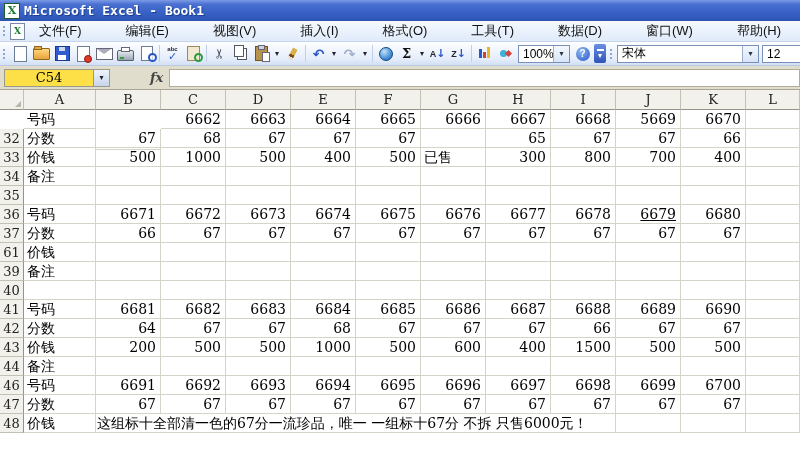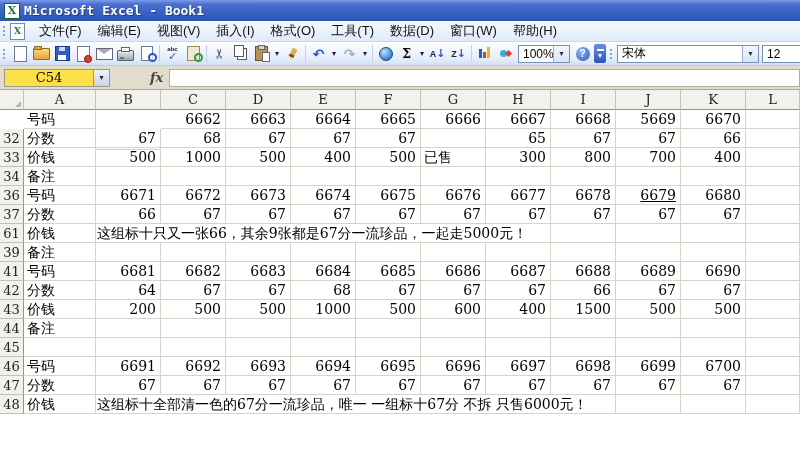--- a/index.html
+++ b/index.html
@@ -24,21 +24,21 @@
     background-size:4px 4px;background-position:center;}
   .wb-icon{width:13px;height:15px;background:#fff;border:1px solid #7a8aa4;margin-right:6px;
     display:flex;align-items:center;justify-content:center;flex:0 0 auto;
     font:bold 9px "DejaVu Serif",serif;color:#1e7a34;}
   .menu-item{padding:2px 8px;font-size:13px;color:#111;white-space:nowrap;cursor:default;}
 
   
   .toolbar{height:23px;flex:0 0 23px;display:flex;align-items:center;overflow:hidden;
     background:linear-gradient(180deg,#fdfeff 0%,#e6eefb 70%,#d3e0f4 100%);
     border-bottom:1px solid #b9c9e2;}
-  .tb{display:flex;align-items:flex-start;}
+  .tb{display:flex;align-items:flex-start;gap:28px;}
   #stdItems{flex:1 1 auto;display:flex;align-items:center;height:100%;}
   .tbtn{width:21px;height:20px;display:flex;align-items:center;justify-content:center;
     position:relative;flex:0 0 auto;}
   .dd{font-size:8px;color:#223;width:10px;text-align:center;flex:0 0 auto;}
   .sep{width:1px;height:17px;background:#c0cfe6;margin:0 2px;flex:0 0 auto;}
   .ic{position:relative;display:block;}
   .g{font-size:13px;line-height:1;}
 
   .icon-new-icon,.icon-permission-icon{width:11px;height:14px;background:#fff;border:1px solid #6b7b94;}
   .icon-permission-icon::after{content:"";position:absolute;right:-3px;bottom:-2px;width:6px;height:6px;
@@ -346,20 +346,35 @@
         <div class="cell" data-name="cell-E34" style="width: 65px;"></div>
         <div class="cell" data-name="cell-F34" style="width: 65px;"></div>
         <div class="cell" data-name="cell-G34" style="width: 65px;"></div>
         <div class="cell" data-name="cell-H34" style="width: 65px;"></div>
         <div class="cell" data-name="cell-I34" style="width: 65px;"></div>
         <div class="cell" data-name="cell-J34" style="width: 65px;"></div>
         <div class="cell" data-name="cell-K34" style="width: 65px;"></div>
         <div class="cell" data-name="cell-L34" style="width: 54px;"></div>
       </div>
       <div class="grid-row" data-name="table-row">
+        <div class="hd row-hd" data-name="row-header-35" style="width: 24px;">35</div>
+        <div class="cell" data-name="cell-A35" style="width: 72px;"></div>
+        <div class="cell" data-name="cell-B35" style="width: 65px;"></div>
+        <div class="cell" data-name="cell-C35" style="width: 65px;"></div>
+        <div class="cell" data-name="cell-D35" style="width: 65px;"></div>
+        <div class="cell" data-name="cell-E35" style="width: 65px;"></div>
+        <div class="cell" data-name="cell-F35" style="width: 65px;"></div>
+        <div class="cell" data-name="cell-G35" style="width: 65px;"></div>
+        <div class="cell" data-name="cell-H35" style="width: 65px;"></div>
+        <div class="cell" data-name="cell-I35" style="width: 65px;"></div>
+        <div class="cell" data-name="cell-J35" style="width: 65px;"></div>
+        <div class="cell" data-name="cell-K35" style="width: 65px;"></div>
+        <div class="cell" data-name="cell-L35" style="width: 54px;"></div>
+      </div>
+      <div class="grid-row" data-name="table-row">
         <div class="hd row-hd" data-name="row-header-36" style="width: 24px;">36</div>
         <div class="cell" data-name="cell-A36" style="width: 72px;">号码</div>
         <div class="cell num" data-name="cell-B36" style="width: 65px;">6671</div>
         <div class="cell num" data-name="cell-C36" style="width: 65px;">6672</div>
         <div class="cell num" data-name="cell-D36" style="width: 65px;">6673</div>
         <div class="cell num" data-name="cell-E36" style="width: 65px;">6674</div>
         <div class="cell num" data-name="cell-F36" style="width: 65px;">6675</div>
         <div class="cell num" data-name="cell-G36" style="width: 65px;">6676</div>
         <div class="cell num" data-name="cell-H36" style="width: 65px;">6677</div>
         <div class="cell num" data-name="cell-I36" style="width: 65px;">6678</div>
@@ -389,38 +404,52 @@
         <div class="cell" data-name="cell-C38" style="width: 65px;"></div>
         <div class="cell" data-name="cell-D38" style="width: 65px;"></div>
         <div class="cell" data-name="cell-E38" style="width: 65px;"></div>
         <div class="cell" data-name="cell-F38" style="width: 65px;"></div>
         <div class="cell" data-name="cell-G38" style="width: 65px;"></div>
         <div class="cell" data-name="cell-H38" style="width: 65px;"></div>
         <div class="cell" data-name="cell-I38" style="width: 65px;"></div>
         <div class="cell" data-name="cell-J38" style="width: 65px;"></div>
         <div class="cell" data-name="cell-K38" style="width: 65px;"></div>
         <div class="cell" data-name="cell-L38" style="width: 54px;"></div>
-        <span class="overflow-text" data-name="overflow-cell-text">这组标十只又一张66，其余9张都是67分一流珍品，一起走5000元！</span>
       </div>
       <div class="grid-row" data-name="table-row">
         <div class="hd row-hd" data-name="row-header-39" style="width: 24px;">39</div>
         <div class="cell" data-name="cell-A39" style="width: 72px;">备注</div>
         <div class="cell" data-name="cell-B39" style="width: 65px;"></div>
         <div class="cell" data-name="cell-C39" style="width: 65px;"></div>
         <div class="cell" data-name="cell-D39" style="width: 65px;"></div>
         <div class="cell" data-name="cell-E39" style="width: 65px;"></div>
         <div class="cell" data-name="cell-F39" style="width: 65px;"></div>
         <div class="cell" data-name="cell-G39" style="width: 65px;"></div>
         <div class="cell" data-name="cell-H39" style="width: 65px;"></div>
         <div class="cell" data-name="cell-I39" style="width: 65px;"></div>
         <div class="cell" data-name="cell-J39" style="width: 65px;"></div>
         <div class="cell" data-name="cell-K39" style="width: 65px;"></div>
         <div class="cell" data-name="cell-L39" style="width: 54px;"></div>
       </div>
       <div class="grid-row" data-name="table-row">
+        <div class="hd row-hd" data-name="row-header-40" style="width: 24px;">40</div>
+        <div class="cell" data-name="cell-A40" style="width: 72px;"></div>
+        <div class="cell" data-name="cell-B40" style="width: 65px;"></div>
+        <div class="cell" data-name="cell-C40" style="width: 65px;"></div>
+        <div class="cell" data-name="cell-D40" style="width: 65px;"></div>
+        <div class="cell" data-name="cell-E40" style="width: 65px;"></div>
+        <div class="cell" data-name="cell-F40" style="width: 65px;"></div>
+        <div class="cell" data-name="cell-G40" style="width: 65px;"></div>
+        <div class="cell" data-name="cell-H40" style="width: 65px;"></div>
+        <div class="cell" data-name="cell-I40" style="width: 65px;"></div>
+        <div class="cell" data-name="cell-J40" style="width: 65px;"></div>
+        <div class="cell" data-name="cell-K40" style="width: 65px;"></div>
+        <div class="cell" data-name="cell-L40" style="width: 54px;"></div>
+      </div>
+      <div class="grid-row" data-name="table-row">
         <div class="hd row-hd" data-name="row-header-41" style="width: 24px;">41</div>
         <div class="cell" data-name="cell-A41" style="width: 72px;">号码</div>
         <div class="cell num" data-name="cell-B41" style="width: 65px;">6681</div>
         <div class="cell num" data-name="cell-C41" style="width: 65px;">6682</div>
         <div class="cell num" data-name="cell-D41" style="width: 65px;">6683</div>
         <div class="cell num" data-name="cell-E41" style="width: 65px;">6684</div>
         <div class="cell num" data-name="cell-F41" style="width: 65px;">6685</div>
         <div class="cell num" data-name="cell-G41" style="width: 65px;">6686</div>
         <div class="cell num" data-name="cell-H41" style="width: 65px;">6687</div>
         <div class="cell num" data-name="cell-I41" style="width: 65px;">6688</div>
@@ -465,35 +494,20 @@
         <div class="cell" data-name="cell-C44" style="width: 65px;"></div>
         <div class="cell" data-name="cell-D44" style="width: 65px;"></div>
         <div class="cell" data-name="cell-E44" style="width: 65px;"></div>
         <div class="cell" data-name="cell-F44" style="width: 65px;"></div>
         <div class="cell" data-name="cell-G44" style="width: 65px;"></div>
         <div class="cell" data-name="cell-H44" style="width: 65px;"></div>
         <div class="cell" data-name="cell-I44" style="width: 65px;"></div>
         <div class="cell" data-name="cell-J44" style="width: 65px;"></div>
         <div class="cell" data-name="cell-K44" style="width: 65px;"></div>
         <div class="cell" data-name="cell-L44" style="width: 54px;"></div>
-      </div>
-      <div class="grid-row" data-name="table-row">
-        <div class="hd row-hd" data-name="row-header-45" style="width: 24px;">45</div>
-        <div class="cell" data-name="cell-A45" style="width: 72px;"></div>
-        <div class="cell" data-name="cell-B45" style="width: 65px;"></div>
-        <div class="cell" data-name="cell-C45" style="width: 65px;"></div>
-        <div class="cell" data-name="cell-D45" style="width: 65px;"></div>
-        <div class="cell" data-name="cell-E45" style="width: 65px;"></div>
-        <div class="cell" data-name="cell-F45" style="width: 65px;"></div>
-        <div class="cell" data-name="cell-G45" style="width: 65px;"></div>
-        <div class="cell" data-name="cell-H45" style="width: 65px;"></div>
-        <div class="cell" data-name="cell-I45" style="width: 65px;"></div>
-        <div class="cell" data-name="cell-J45" style="width: 65px;"></div>
-        <div class="cell" data-name="cell-K45" style="width: 65px;"></div>
-        <div class="cell" data-name="cell-L45" style="width: 54px;"></div>
       </div>
       <div class="grid-row" data-name="table-row">
         <div class="hd row-hd" data-name="row-header-46" style="width: 24px;">46</div>
         <div class="cell" data-name="cell-A46" style="width: 72px;">号码</div>
         <div class="cell num" data-name="cell-B46" style="width: 65px;">6691</div>
         <div class="cell num" data-name="cell-C46" style="width: 65px;">6692</div>
         <div class="cell num" data-name="cell-D46" style="width: 65px;">6693</div>
         <div class="cell num" data-name="cell-E46" style="width: 65px;">6694</div>
         <div class="cell num" data-name="cell-F46" style="width: 65px;">6695</div>
         <div class="cell num" data-name="cell-G46" style="width: 65px;">6696</div>

